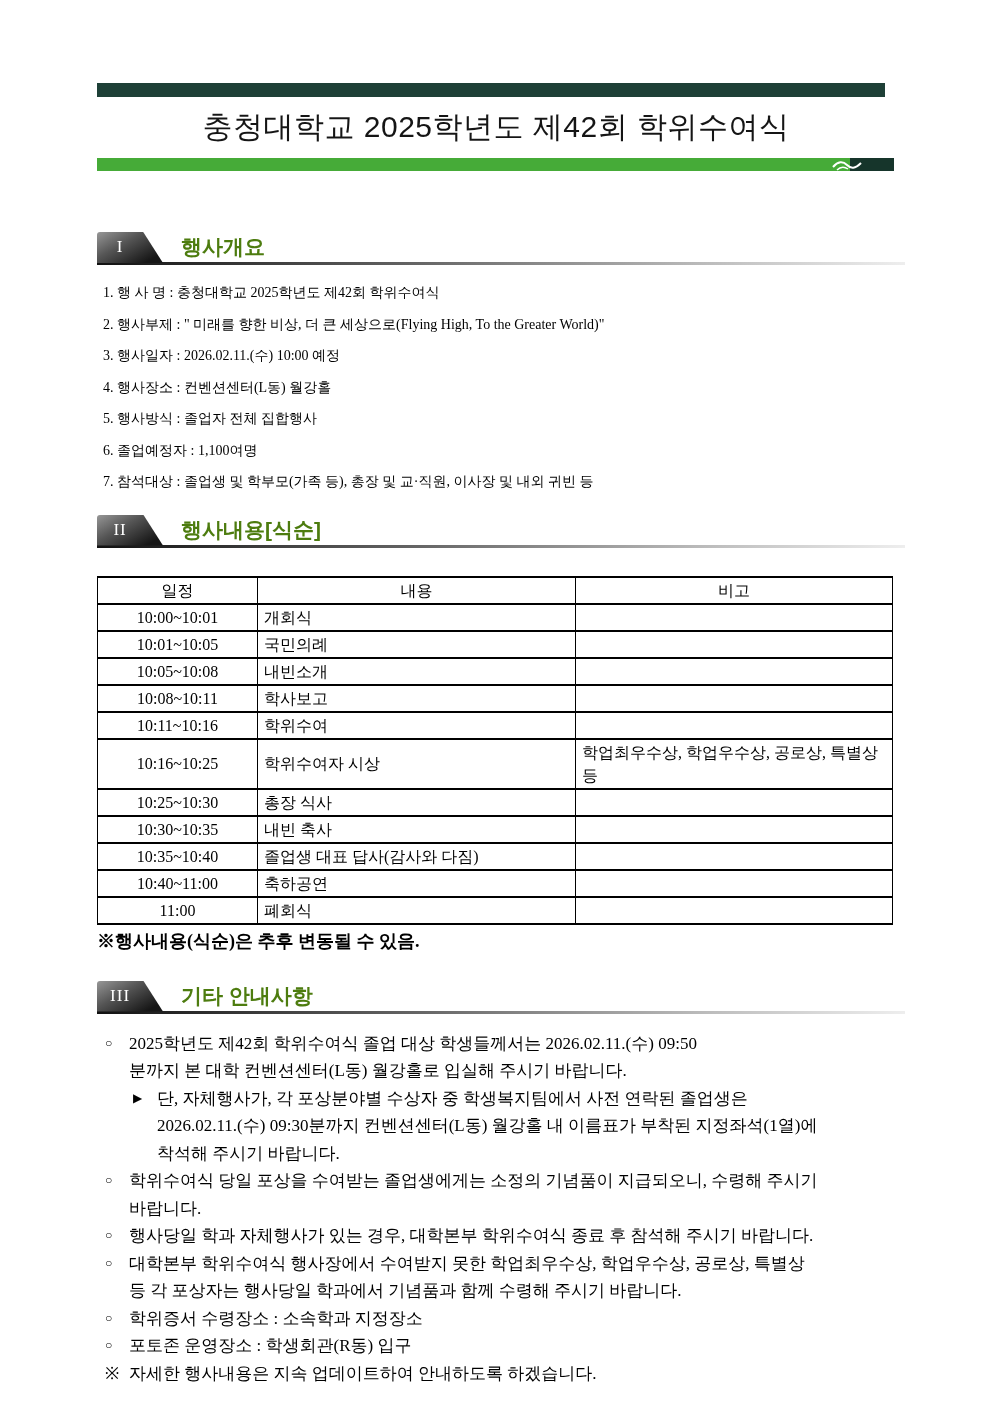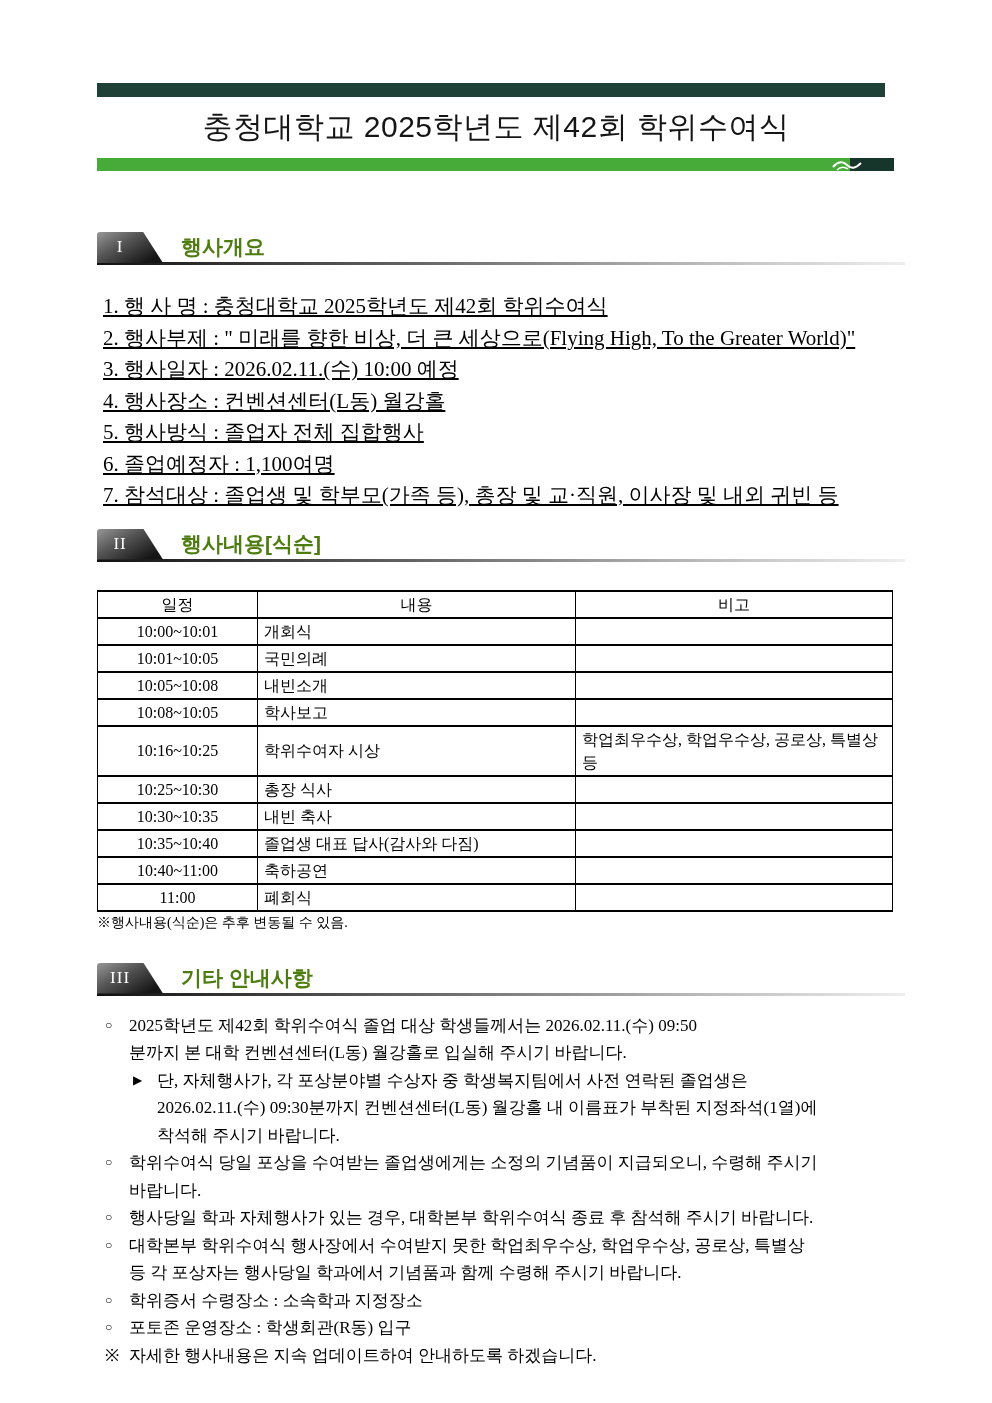--- a/index.html
+++ b/index.html
@@ -41,39 +41,39 @@
   .sec-title {
     position:absolute; left:84px; top:2px;
     font-family:"Liberation Sans","DejaVu Sans",sans-serif;
     font-size:21px; font-weight:700; color:#4d7c0f;
   }
   .sec1 { margin-top:60px; }
   .sec2 { margin-top:16px; }
   .sec3 { margin-top:28px; }
 
   
-  .overview { margin-top:26px; padding-left:6px; font-size:21px;text-decoration:underline; }
+  .overview { margin-top:12px; padding-left:6px; font-size:14px; }
   .overview div { line-height:31.5px; white-space:nowrap; }
 
   
   table.schedule {
     margin-top:28px; border-collapse:collapse; width:795px;
     font-size:16px; table-layout:fixed;
   }
   table.schedule th, table.schedule td {
     border-left:1px solid #000; border-right:1px solid #000;
     border-top:2px solid #000; border-bottom:2px solid #000;
     padding:1px 6px; line-height:23px; font-weight:normal;
   }
   table.schedule th { height:23px; text-align:center; }
   table.schedule td { height:21px; }
   td.c-time { text-align:center; }
   td.c-item { text-align:left; padding-left:9px; }
   td.c-note { text-align:left; padding-left:6px; line-height:24px; }
-  .table-note { font-size:14px; line-height:22px; }
+  .table-note { margin-top:5px; font-size:18px; line-height:22px;font-weight:bold; }
 
   
   .notices { margin-top:16px; padding-left:8px; font-size:17px; }
   .notice { display:flex; }
   .notice .marker { flex:none; width:24px; line-height:27.5px; }
   .notice .marker.circle { font-size:12px; }
   .notice .marker.tri { font-size:12px; }
   .notice .marker.ref { font-size:17px; }
   .notice .lines { flex:1; }
   .notice .lines div { line-height:27.5px; white-space:nowrap; }
@@ -145,22 +145,27 @@
           <td class="c-time">10:01~10:05</td>
           <td class="c-item">국민의례</td>
           <td class="c-note"></td>
         </tr>
       <tr>
           <td class="c-time">10:05~10:08</td>
           <td class="c-item">내빈소개</td>
           <td class="c-note"></td>
         </tr>
       <tr>
-          <td class="c-time">10:08~10:05</td>
+          <td class="c-time">10:08~10:11</td>
           <td class="c-item">학사보고</td>
+          <td class="c-note"></td>
+        </tr>
+      <tr>
+          <td class="c-time">10:11~10:16</td>
+          <td class="c-item">학위수여</td>
           <td class="c-note"></td>
         </tr>
       <tr>
           <td class="c-time">10:16~10:25</td>
           <td class="c-item">학위수여자 시상</td>
           <td class="c-note">학업최우수상, 학업우수상, 공로상, 특별상 등</td>
         </tr>
       <tr>
           <td class="c-time">10:25~10:30</td>
           <td class="c-item">총장 식사</td>

